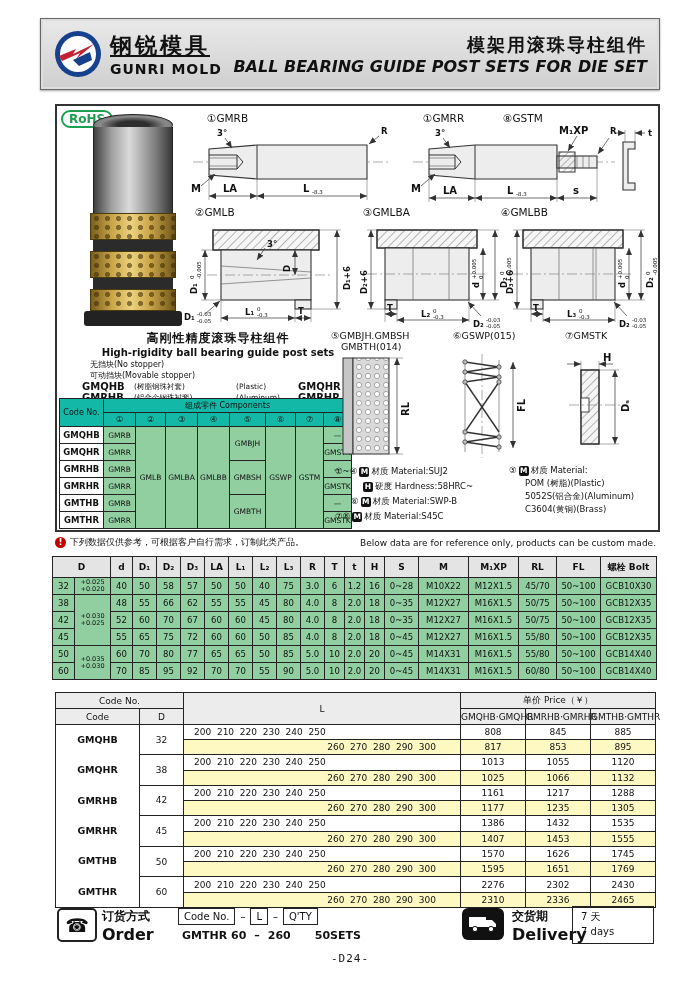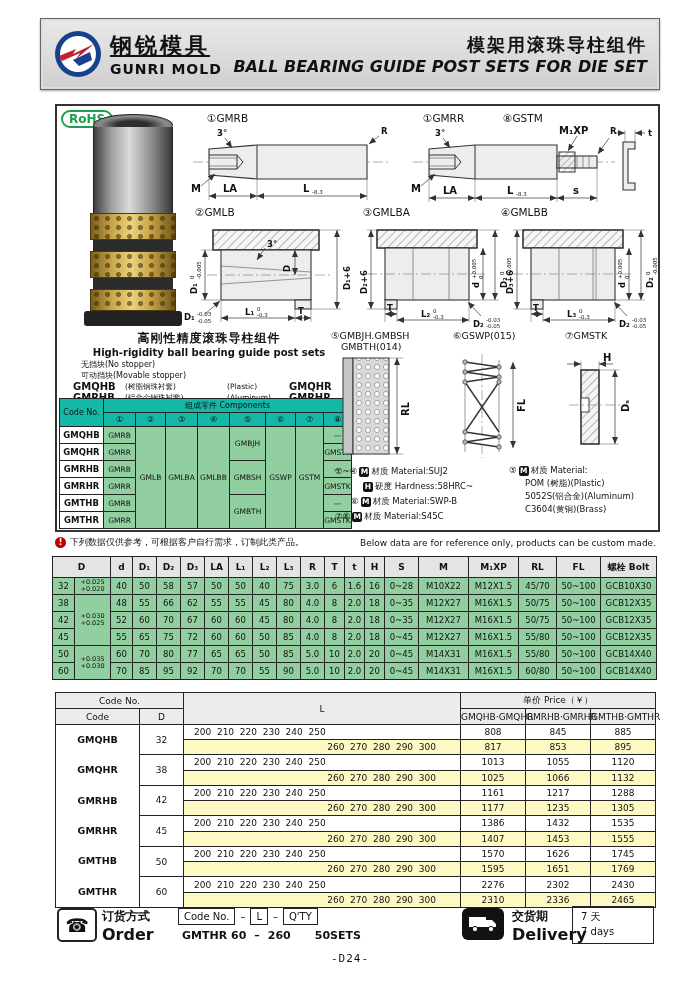--- a/index.html
+++ b/index.html
@@ -45,21 +45,21 @@
   .thin{stroke:#555;stroke-width:.6;fill:none;}
   .cl{stroke:#777;stroke-width:.6;stroke-dasharray:10 3 2 3;fill:none;}
   .dim{stroke:#333;stroke-width:.7;fill:none;}
   .ext{stroke:#555;stroke-width:.5;fill:none;}
   text{font-family:"DejaVu Sans","Liberation Sans",sans-serif;fill:#111;}
   .dl{font-size:8.5px;font-weight:bold;}
   .dlb{font-size:10px;font-weight:bold;}
   .tt{font-size:5.5px;}
 
   
-  .intro{left:10px;top:224px;width:284px;}
+  .intro{left:19px;top:224px;width:284px;}
   .i-t1{text-align:center;font-weight:bold;font-size:12px;letter-spacing:1px;}
   .i-t2{text-align:center;font-weight:bold;font-size:10px;}
   .i-stoppers{display:flex;justify-content:space-between;padding:0 14px;font-size:8px;margin-top:1px;flex-direction:column;}
   .i-row{display:grid;grid-template-columns:52px 102px 62px 1fr;align-items:center;padding-left:6px;}
   .i-row .code{font-weight:bold;font-size:10px;}
   .i-row .desc{font-size:7.5px;}
 
   
   .comp{position:absolute;left:2px;top:292px;width:292px;border-collapse:collapse;table-layout:fixed;
         text-align:center;font-size:7.5px;}
@@ -669,21 +669,21 @@
       <td>40</td>
           <td>50</td>
           <td>58</td>
       <td>57</td>
           <td>50</td>
           <td>50</td>
       <td>40</td>
           <td>75</td>
           <td>3.0</td>
       <td>6</td>
-          <td>1.6</td>
+          <td>1.2</td>
           <td>16</td>
       <td>0~28</td>
           <td>M10X22</td>
           <td>M12X1.5</td>
       <td>45/70</td>
           <td>50~100</td>
           <td>GCB10X30</td>
     </tr>
     <tr>
       <td>38</td>

